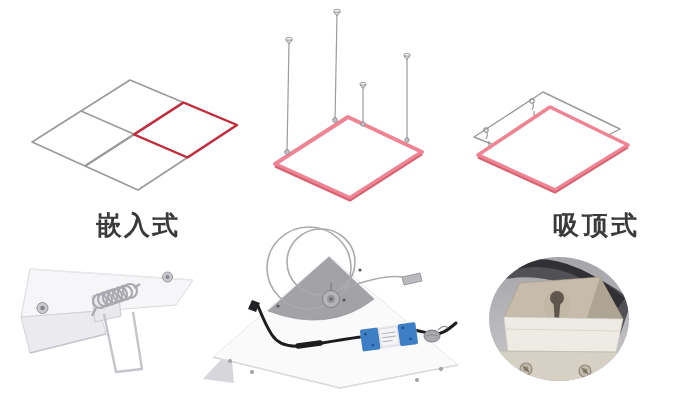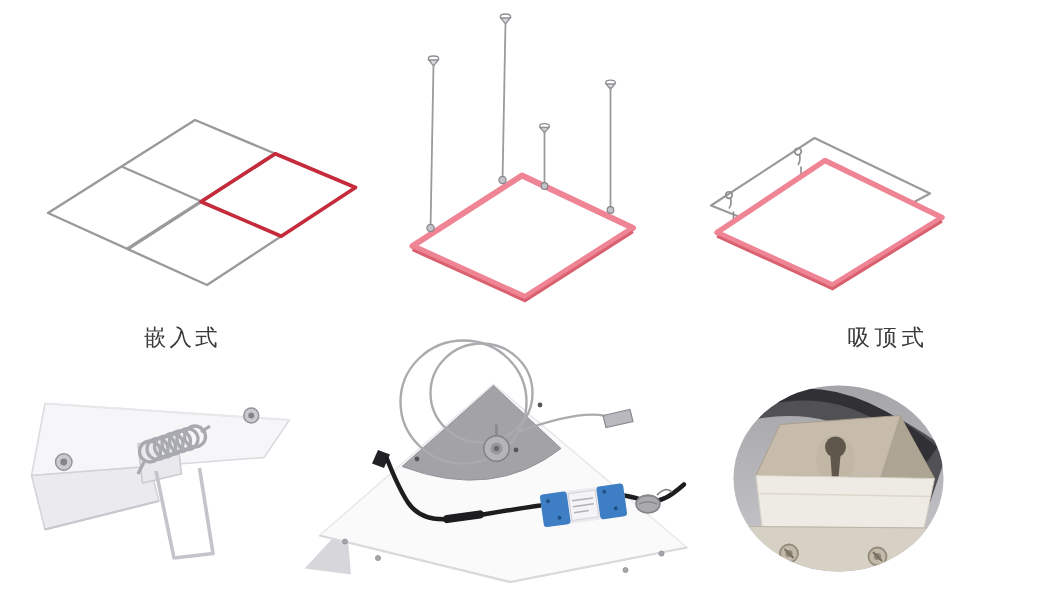--- a/index.html
+++ b/index.html
@@ -1,24 +1,24 @@
 <!DOCTYPE html>
 <html style="--background: #ffffff; --caption-color: #3a3a3a; --accent-red: #c62b3c; --panel-pink: #ef8495; --panel-pink-dark: #d9606f; --grid-gray: #9a9a9a; --wire-gray: #9b9b9b; --driver-blue: #3d7ec4;"><head>
 <meta charset="utf-8">
 <style>
   html,body{margin:0;padding:0;}
   body{width:694px;height:409px;background:var(--background,#ffffff);
        font-family:"DejaVu Serif","Liberation Serif",serif;overflow:hidden;}
   .stage{position:relative;width:694px;height:409px;background:var(--background,#ffffff);}
   .fig{position:absolute;}
-  .caption{position:absolute;top:213px;font-size:15px;line-height:24px;
-           color:var(--caption-color,#3a3a3a);white-space:nowrap;z-index:5;}
+  .caption{position:absolute;top:213px;font-size:26px;line-height:24px;
+           color:var(--caption-color,#3a3a3a);white-space:nowrap;z-index:5;font-weight:bold;}
   #cap-recessed{left:96px;letter-spacing:2px;}
   #cap-suspended{left:320px;letter-spacing:12px;}
-  #cap-ceiling{left:518px;letter-spacing:3px;padding-left:47px;}
+  #cap-ceiling{left:506px;letter-spacing:3px;padding-left:47px;}
   
   .c-red{stroke:var(--accent-red,#c62b3c);}
   .c-pink{stroke:var(--panel-pink,#ef8495);}
   .c-pinkdark{stroke:var(--panel-pink-dark,#d9606f);}
   .c-gray{stroke:var(--grid-gray,#9a9a9a);}
   .c-wire{stroke:var(--wire-gray,#9b9b9b);}
   .f-blue{fill:var(--driver-blue,#3d7ec4);}
 </style>
 </head>
 <body>

